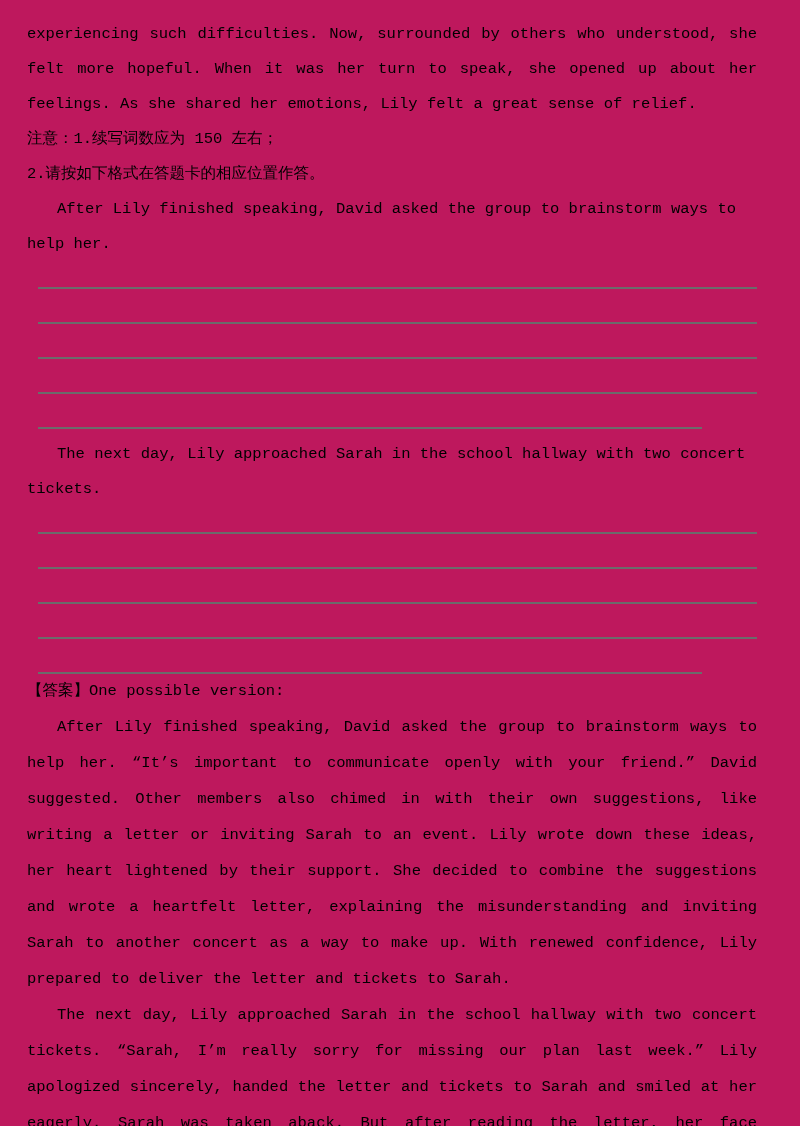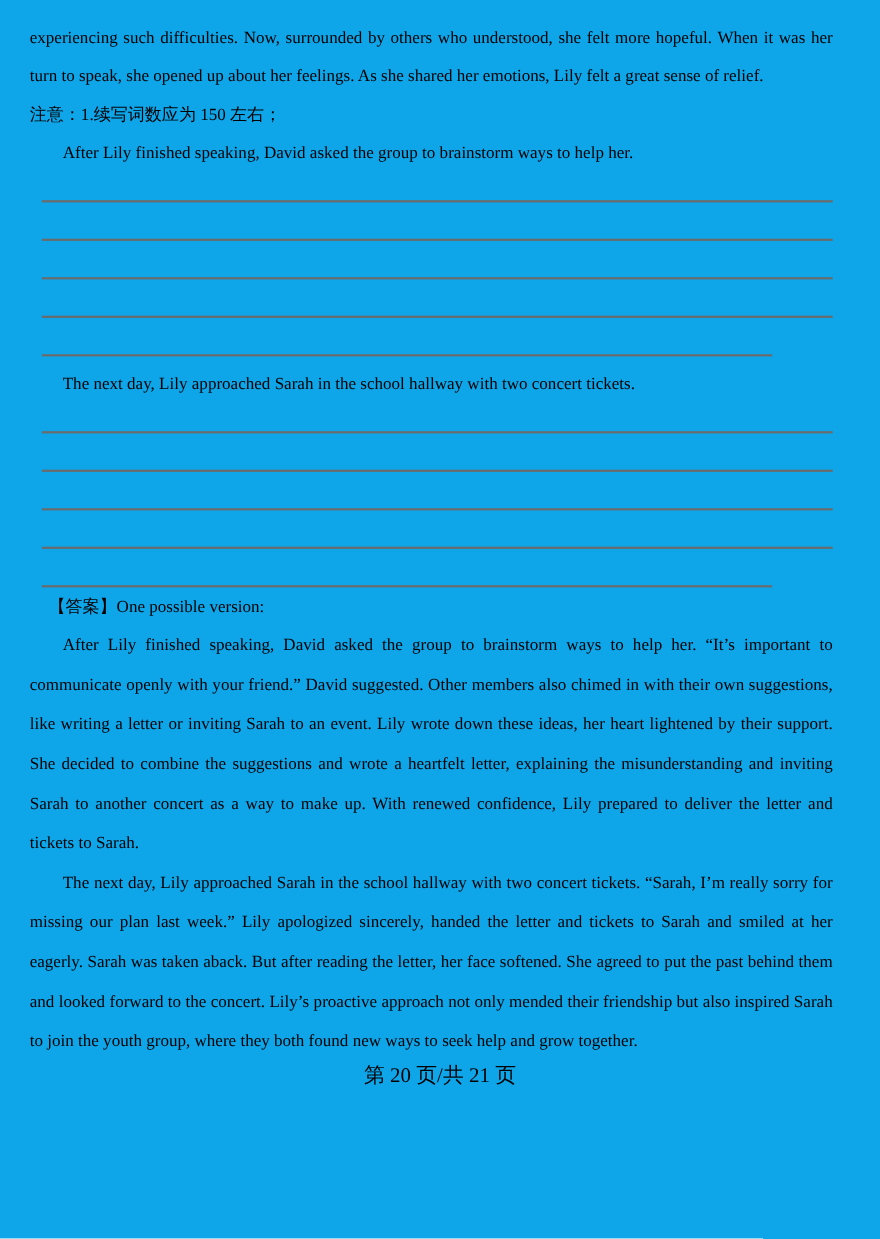--- a/index.html
+++ b/index.html
@@ -2,57 +2,58 @@
 <html><head>
 <meta charset="utf-8">
 <style>
   html, body { margin: 0; padding: 0; background: #ffffff; }
   .page {
     position: relative;
     width: 800px;
     height: 1126px;
     box-sizing: border-box;
     padding: 17px 43px 0 27px;
-    background: #0ea5e9;
+    background: #be185d;
     color: #000000;
-    font-family: Liberation Serif, serif;
+    font-family: Liberation Mono, monospace;
     font-size: 15.5px;
     overflow: hidden;
   }
   p { margin: 0; line-height: 35px; }
   .just { text-align: justify; }
   .indent { text-indent: 30px; }
   .answer-para { line-height: 36px; text-indent: 30px; text-align: justify; }
   .blank-block { margin-top: -8px; }
   .wline {
     height: 33px;
     margin-left: 11px;
     border-bottom: 2px solid #6b6b6b;
   }
   .wline.short { width: 91%; }
   .prompt2 { margin-top: 8px; }
-  .answer-header { line-height: 35px; margin-left: 17px; }
+  .answer-header { line-height: 35px; }
   .analysis { line-height: 30px; }
   .lead { line-height: 34px; text-align: justify; }
   .footer {
     margin-left: -27px;
     margin-right: -43px;
     text-align: center;
     line-height: 28px;
     font-size: 19px;
   }
 </style>
 </head>
 <body>
 
 <div class="page">
 
   <p class="just">experiencing such difficulties. Now, surrounded by others who understood, she felt more hopeful. When it was her turn to speak, she opened up about her feelings. As she shared her emotions, Lily felt a great sense of relief.</p>
 
   <p>注意：1.续写词数应为 150 左右；</p>
+  <p>2.请按如下格式在答题卡的相应位置作答。</p>
 
   <p class="indent">After Lily finished speaking, David asked the group to brainstorm ways to help her.</p>
 
   <div class="blank-block">
     <div class="wline"></div>
     <div class="wline"></div>
     <div class="wline"></div>
     <div class="wline"></div>
     <div class="wline short"></div>
   </div>

